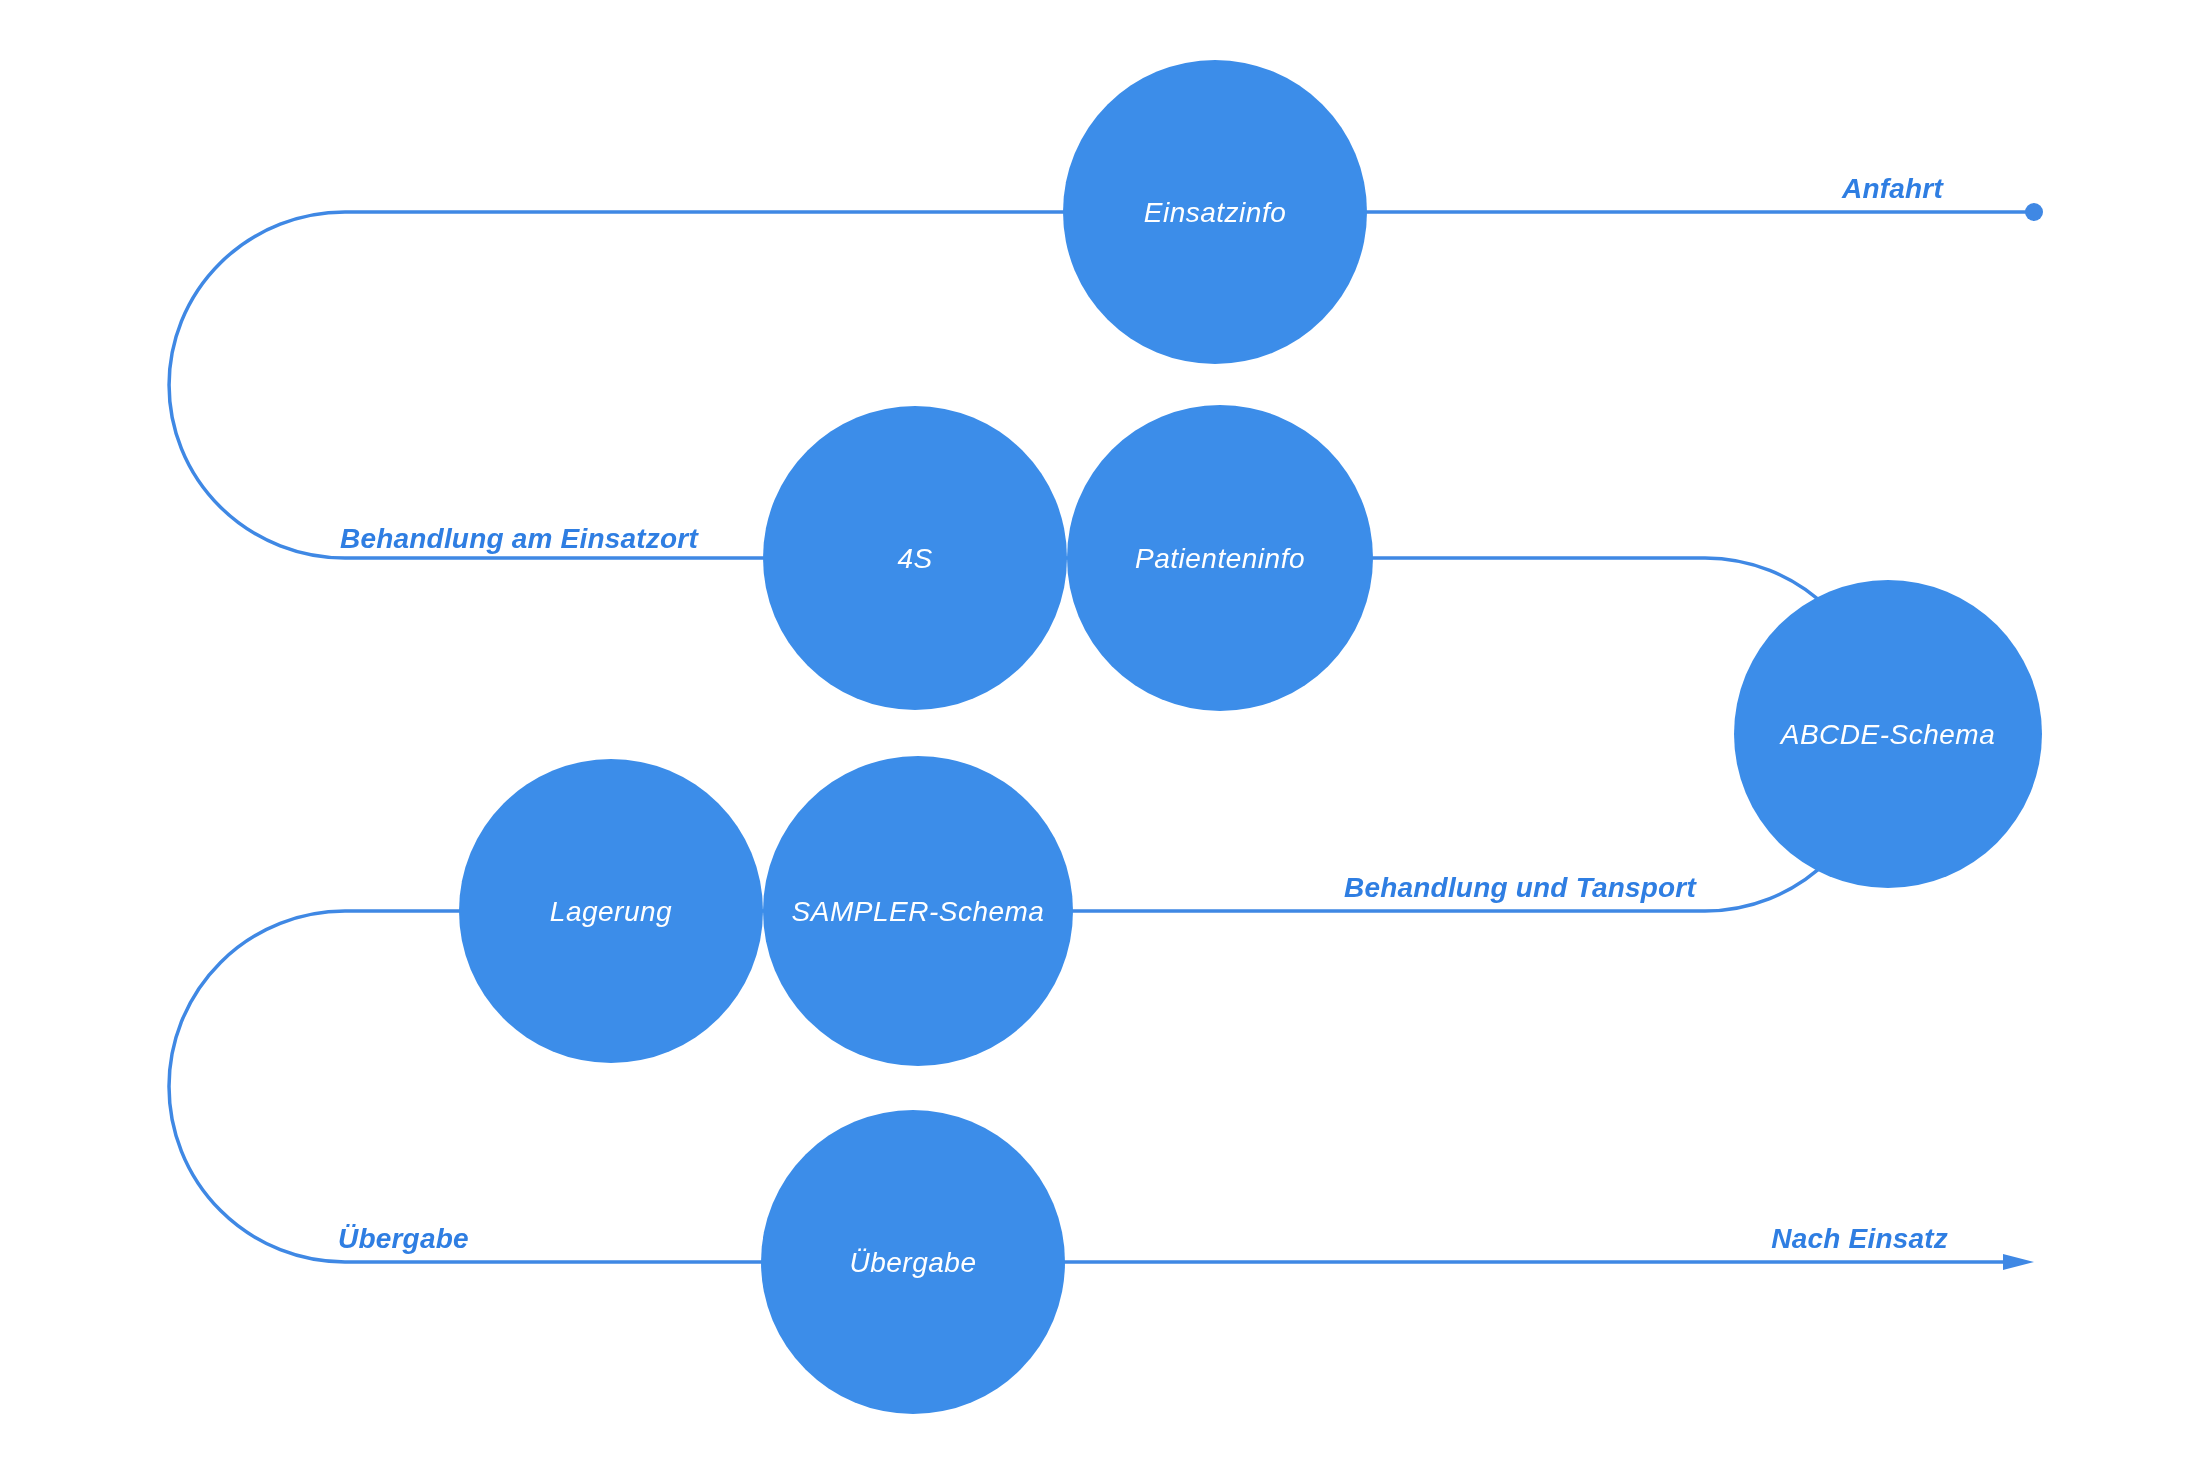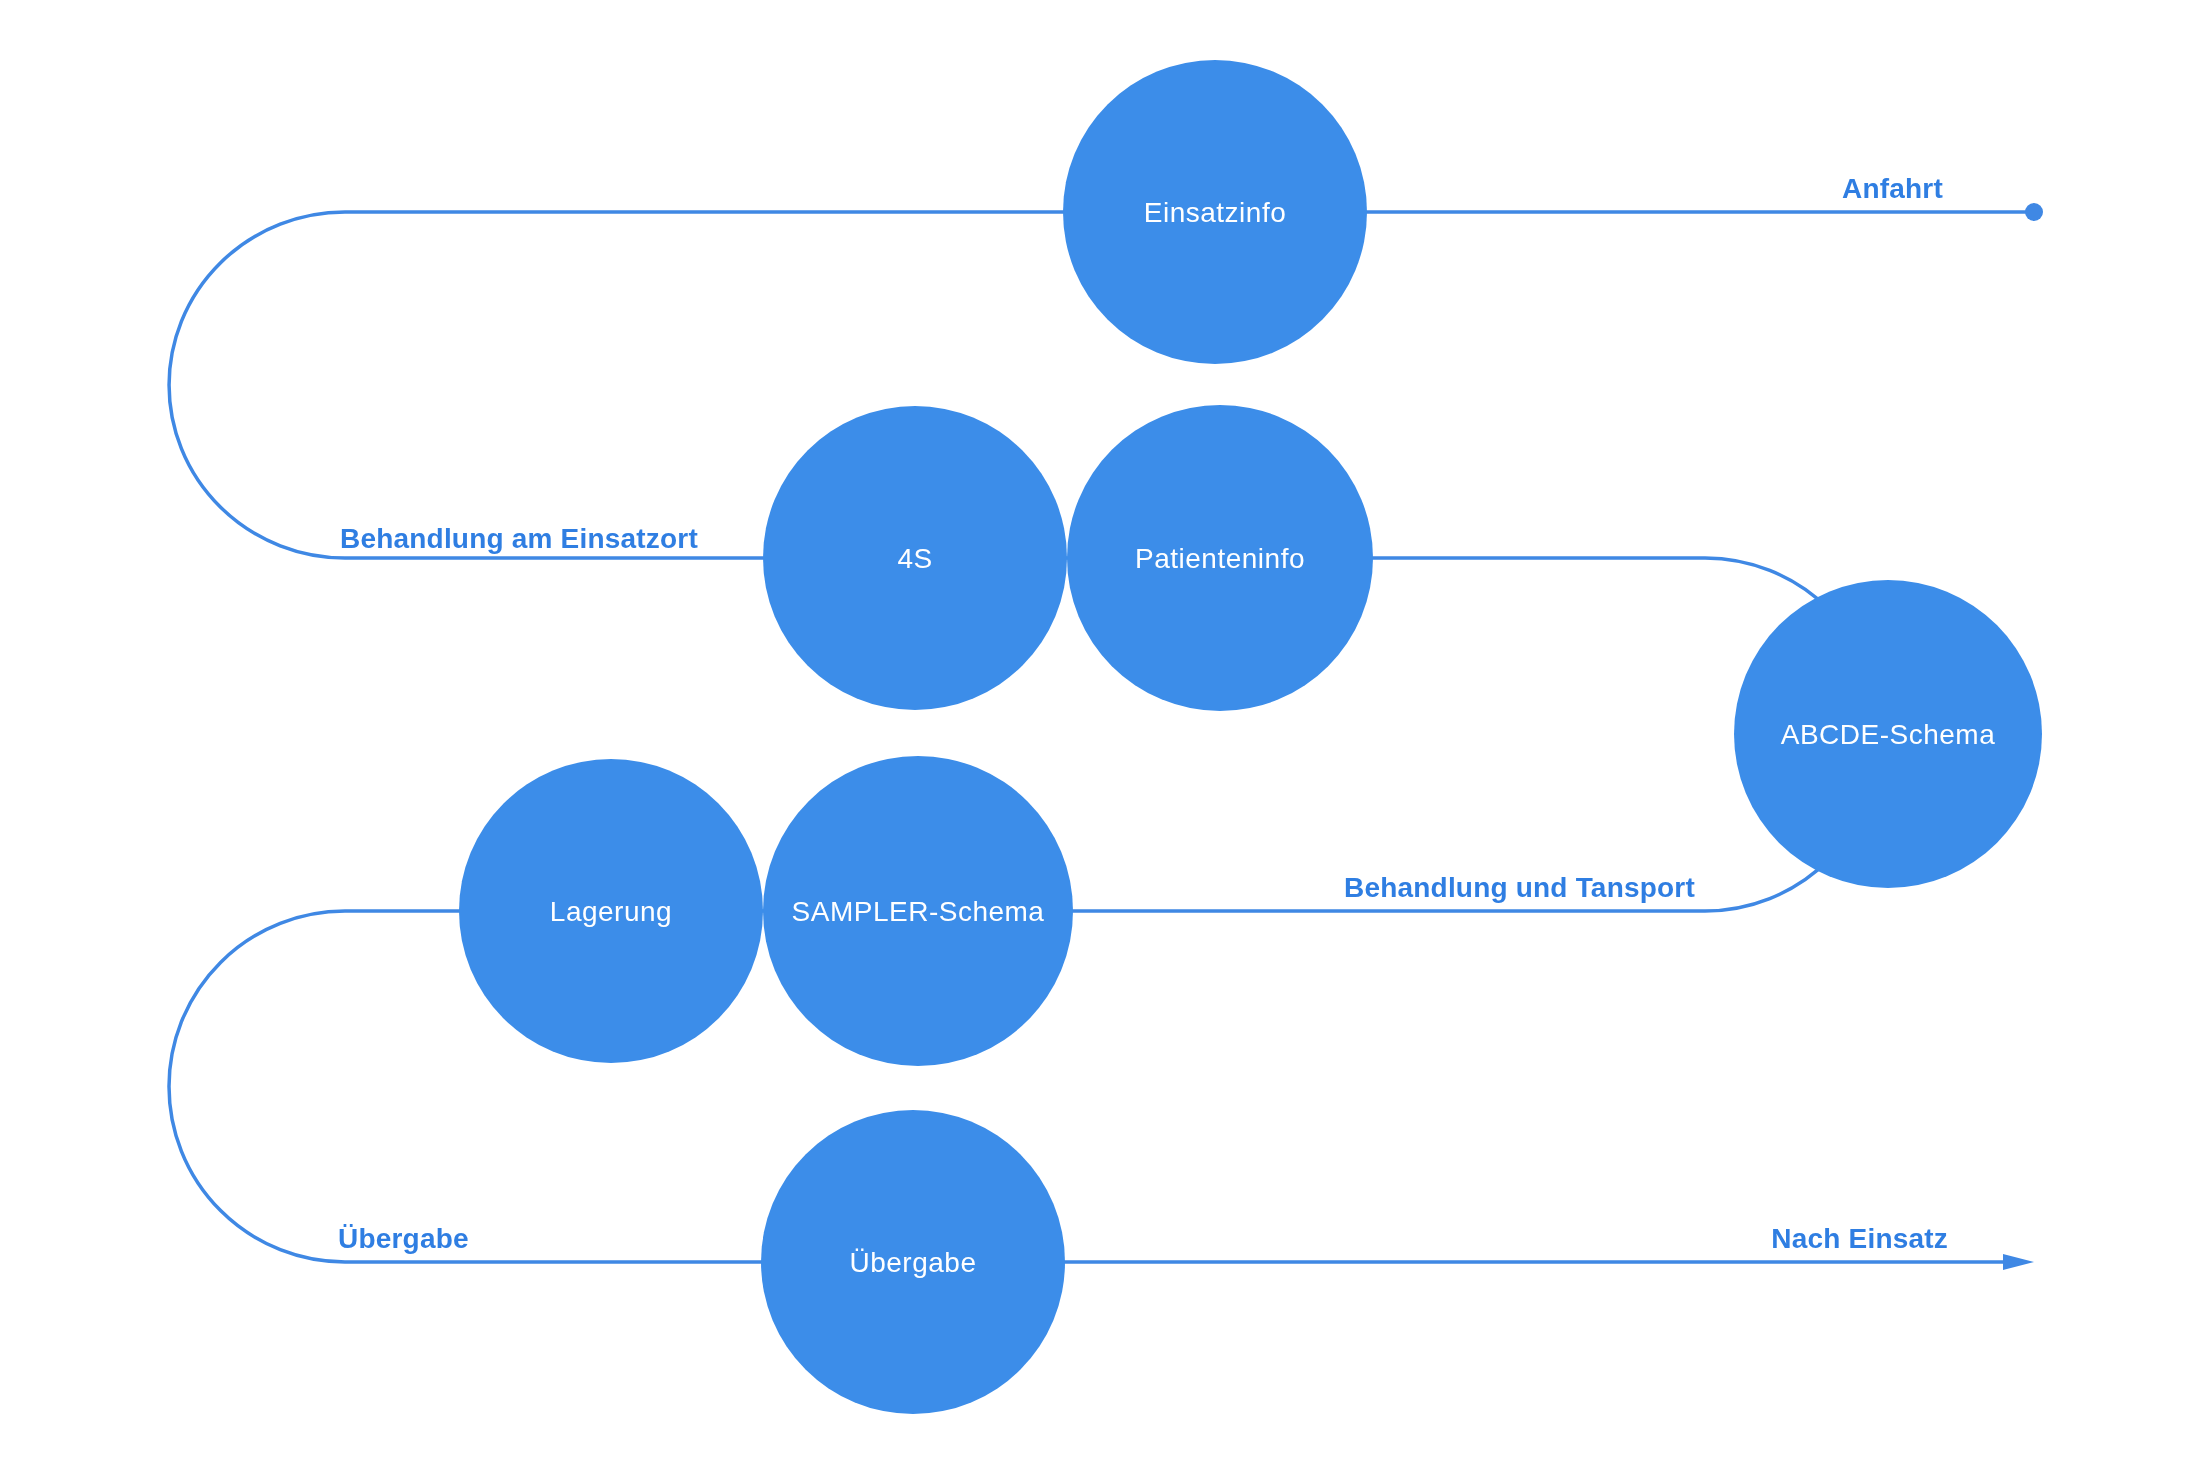--- a/index.html
+++ b/index.html
@@ -4,20 +4,21 @@
 <style>
   html, body {
     margin: 0;
     padding: 0;
     background: #ffffff;
   }
   .stage {
     width: 2202px;
     max-width: 100%;
     margin: 0 auto;
+    font-style: italic;
   }
   svg {
     display: block;
     width: 100%;
     height: auto;
     background: #ffffff;
   }
   .journey-line {
     fill: none;
     stroke: #3f88e4;

